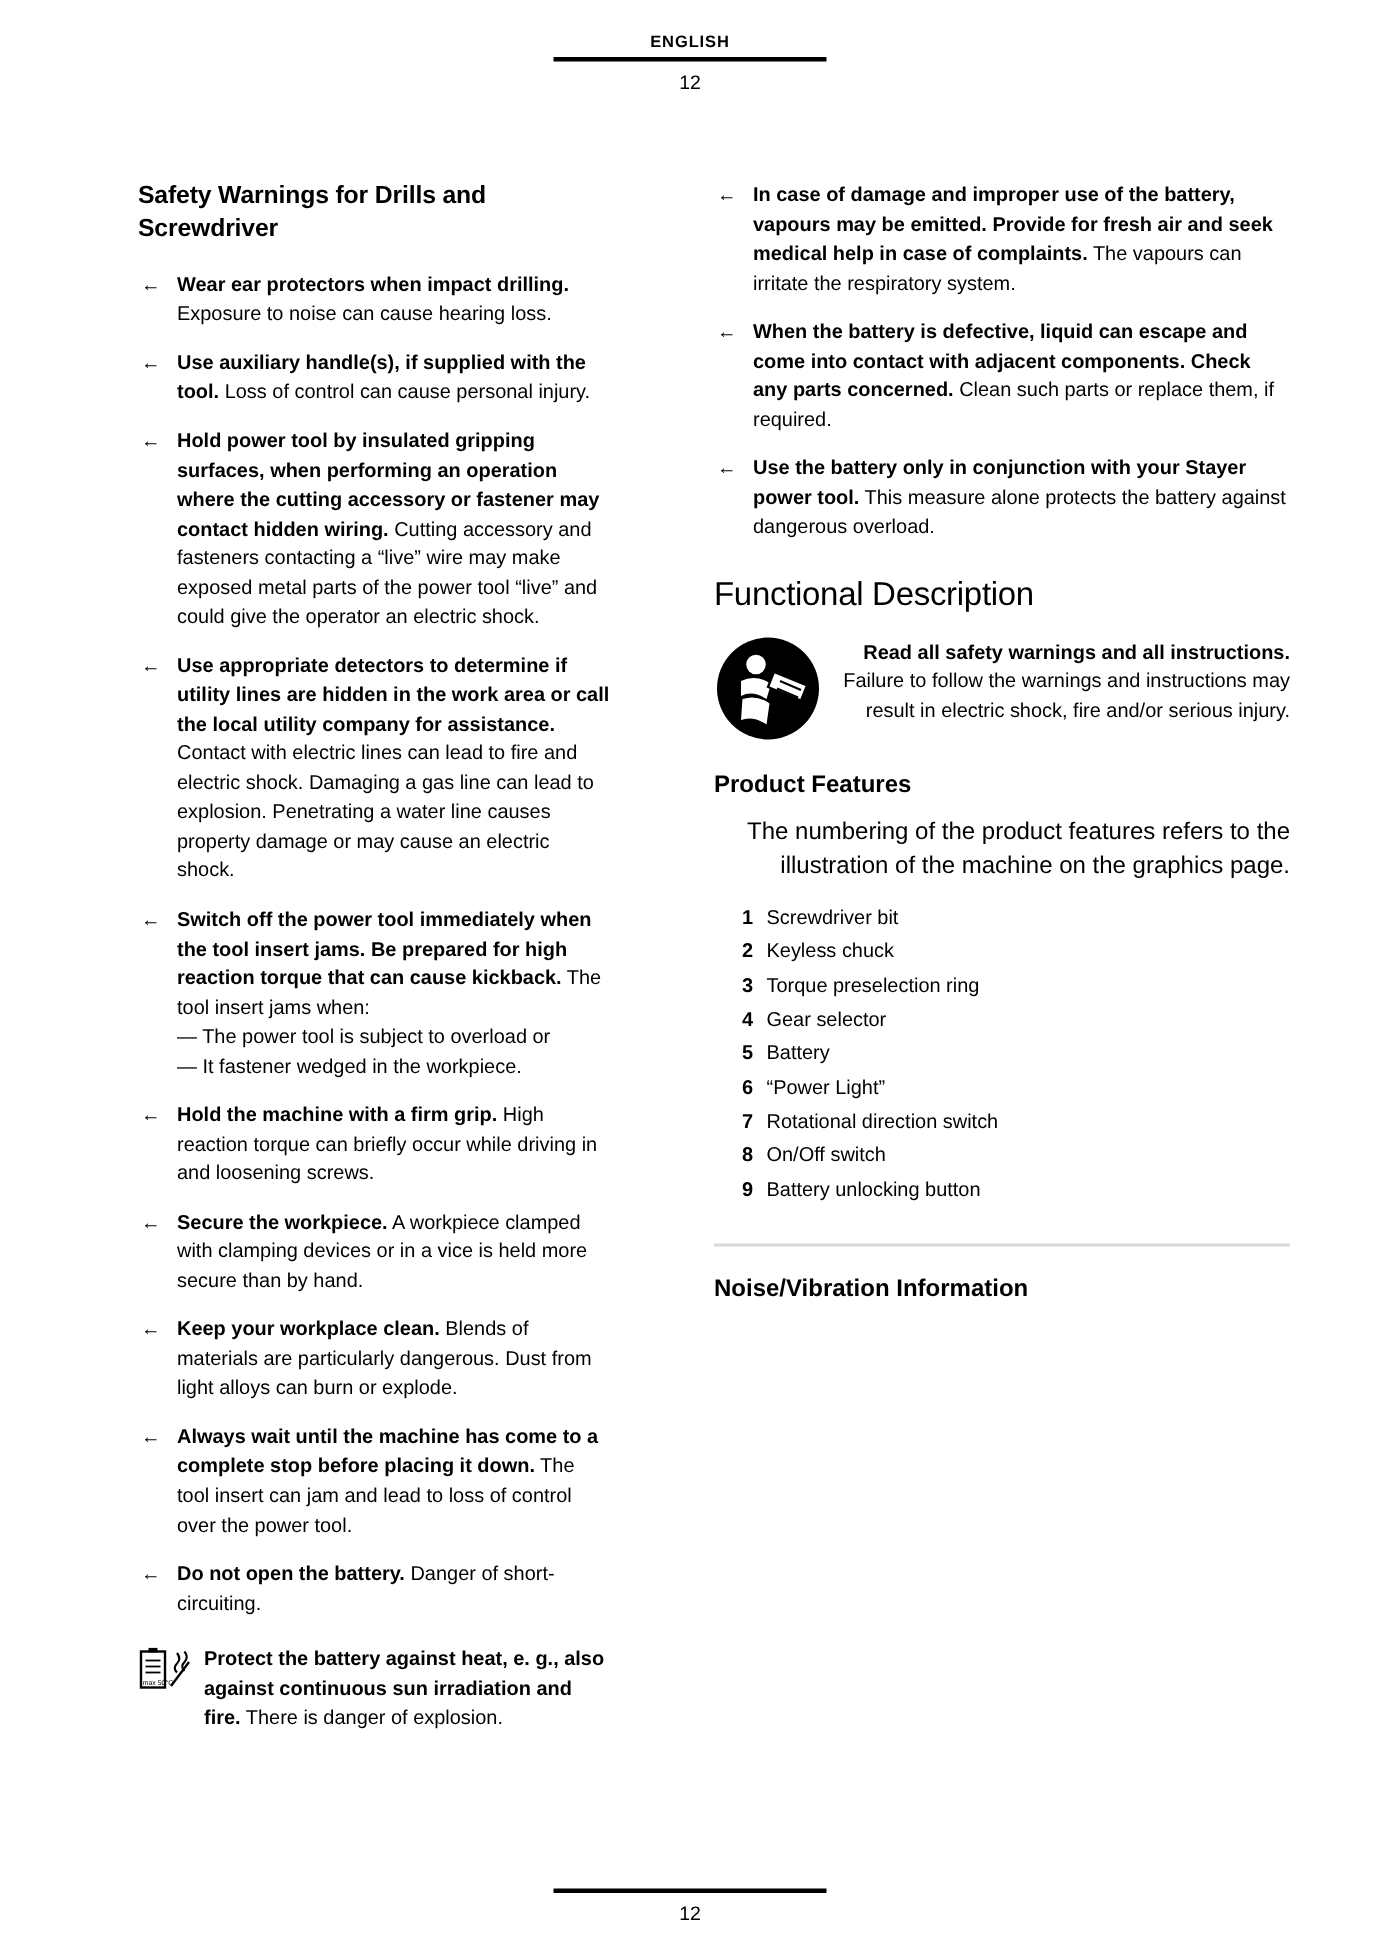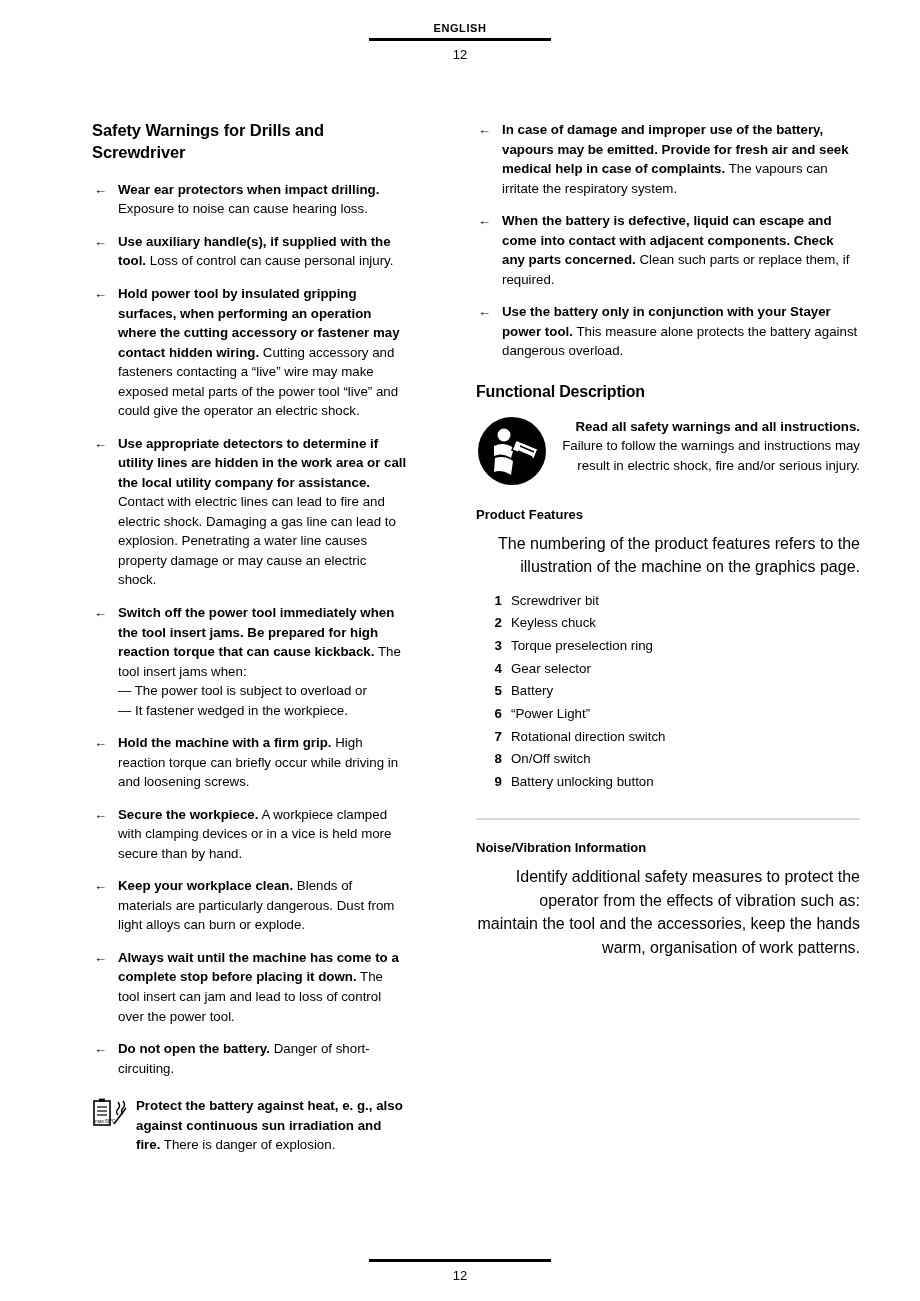--- a/index.html
+++ b/index.html
@@ -88,27 +88,27 @@
   }
 
   h2.section-title {
     font-size: 16.5px;
     font-weight: bold;
     margin: 0 0 16px 0;
     line-height: 1.33;
     letter-spacing: -0.1px;
   }
   h1.big-title {
-    font-size: 16px;
-    font-weight: bold;
+    font-size: 22px;
+    font-weight: normal;
     margin: 22px 0 14px 0;
     letter-spacing: -0.2px;
   }
   h3.sub-title {
-    font-size: 13px;
+    font-size: 16px;
     font-weight: bold;
     margin: 20px 0 10px 0;
   }
 
   
   .bullet {
     position: relative;
     padding-left: 26px;
     margin-bottom: 13px;
     font-size: 13.3px;
@@ -362,21 +362,20 @@
         <li>
           <span class="num">9</span>
           <span>Battery unlocking button</span>
         </li>
       </ol>
 
       <hr class="hr-thin">
 
       <h3 class="sub-title">Noise/Vibration Information</h3>
 
-      <p class="body-text">Identify additional safety measures to protect the operator from the effects of vibration such as: maintain the tool and the accessories, keep the hands warm, organisation of work patterns.</p>
 
     </div>
   </div>
 
   <div class="footer">
     <div class="footer-rule"></div>
     <div class="footer-num">12</div>
   </div>
 
 </div>

